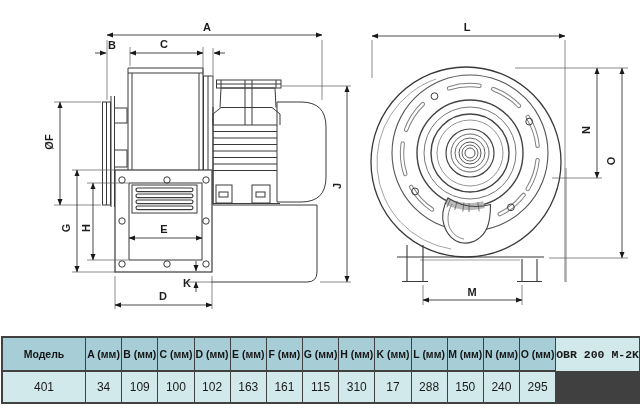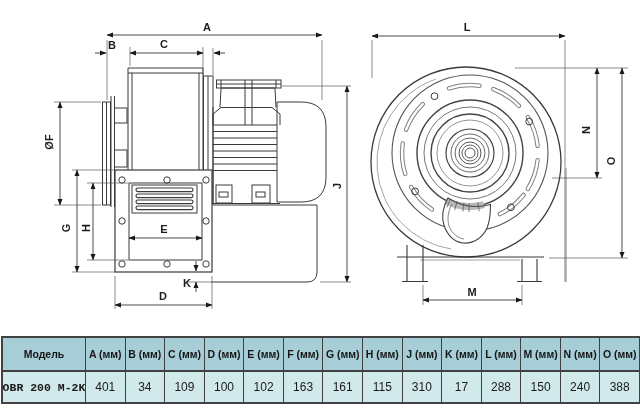--- a/index.html
+++ b/index.html
@@ -213,36 +213,35 @@
   <div class="dim-table">
     <div class="th">Модель</div>
     <div class="th">A (мм)</div>
     <div class="th">B (мм)</div>
     <div class="th">C (мм)</div>
     <div class="th">D (мм)</div>
     <div class="th">E (мм)</div>
     <div class="th">F (мм)</div>
     <div class="th">G (мм)</div>
     <div class="th">H (мм)</div>
-    <div class="th">J (мм)</div>
     <div class="th">K (мм)</div>
     <div class="th">L (мм)</div>
     <div class="th">M (мм)</div>
     <div class="th">N (мм)</div>
     <div class="th">O (мм)</div>
 
     <div class="td model">OBR 200 M-2K</div>
     <div class="td">401</div>
     <div class="td">34</div>
     <div class="td">109</div>
     <div class="td">100</div>
     <div class="td">102</div>
     <div class="td">163</div>
     <div class="td">161</div>
     <div class="td">115</div>
     <div class="td">310</div>
     <div class="td">17</div>
     <div class="td">288</div>
     <div class="td">150</div>
     <div class="td">240</div>
-    <div class="td">388</div>
+    <div class="td">295</div>
   </div>
 </div>
 
 </body></html>

